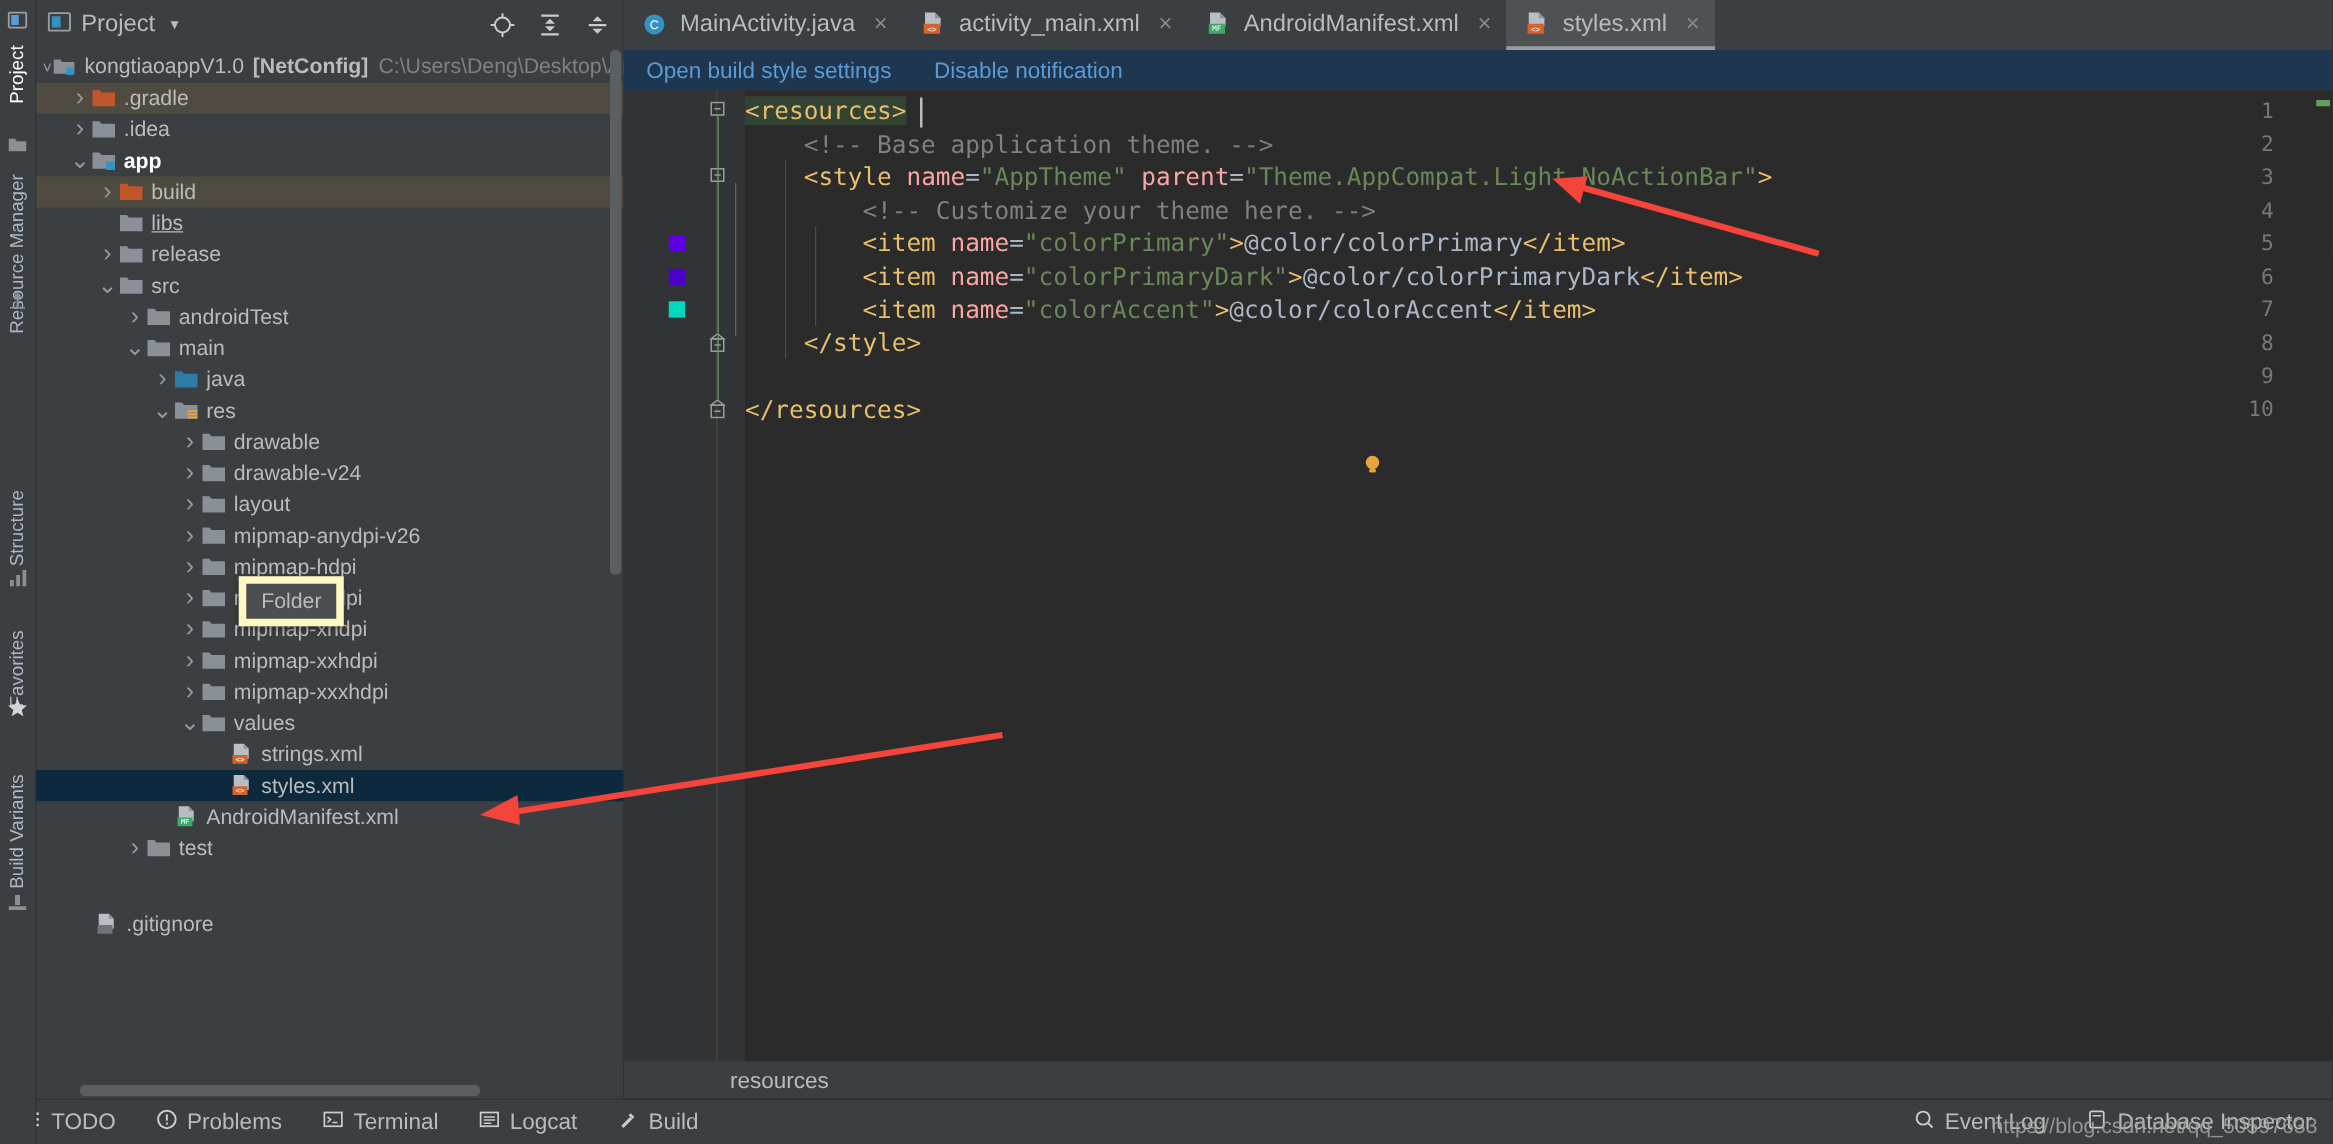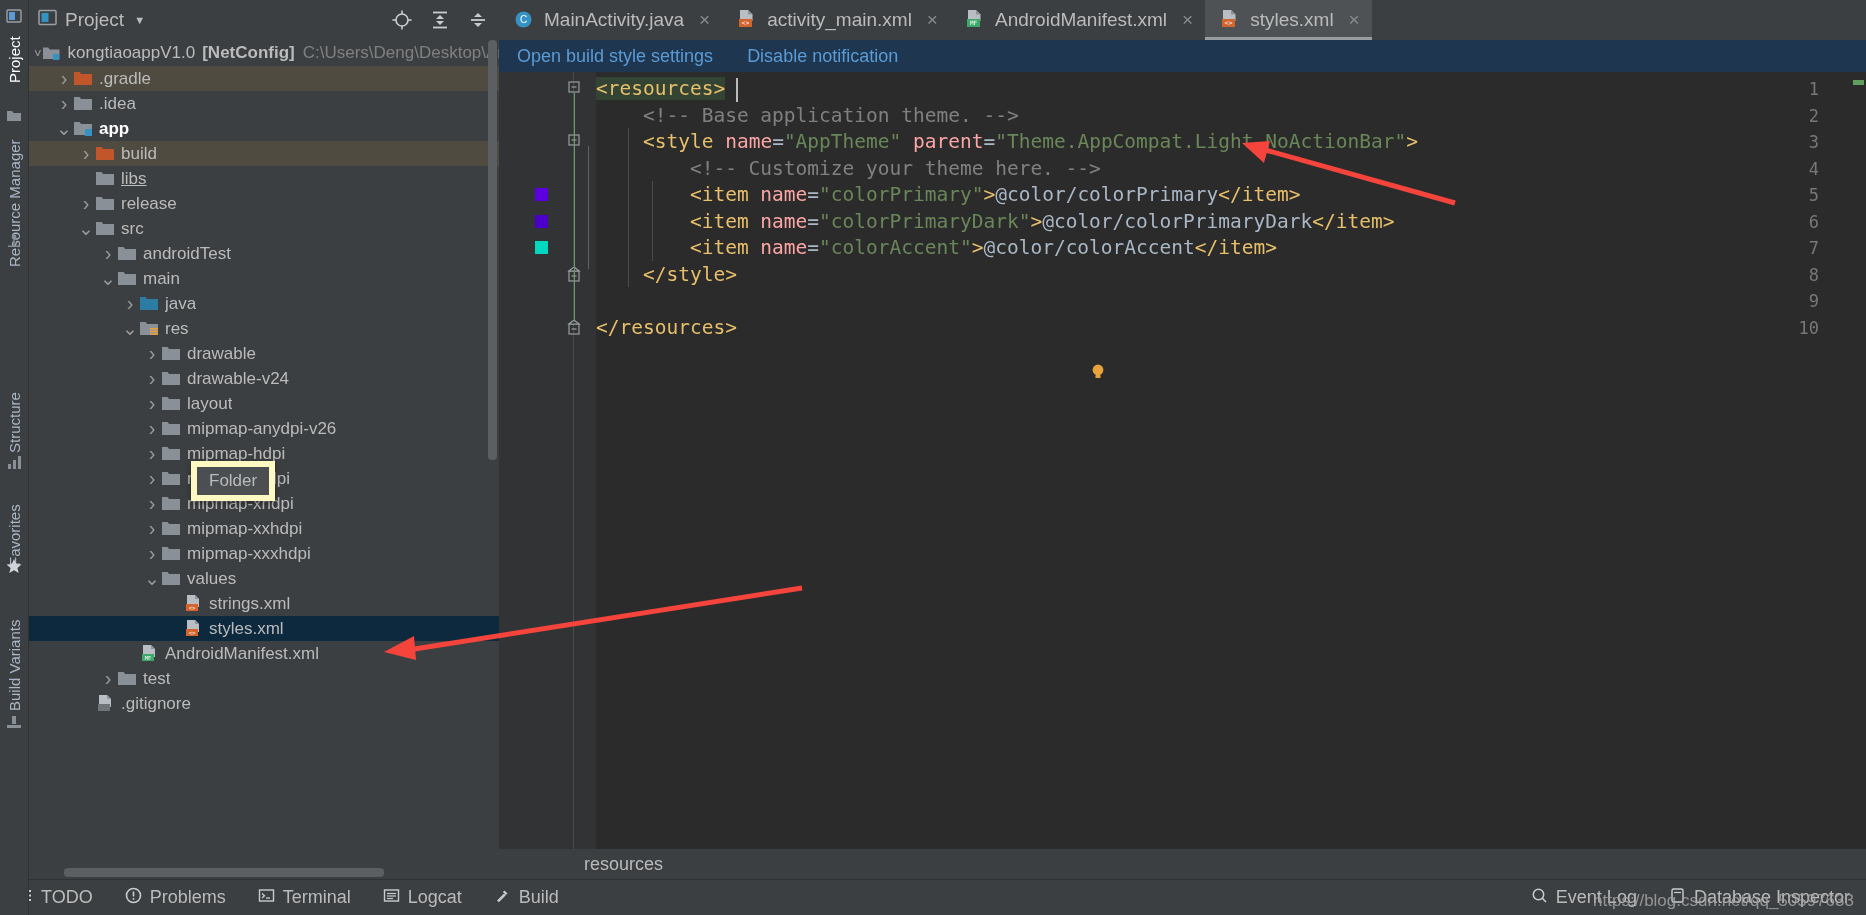--- a/index.html
+++ b/index.html
@@ -491,21 +491,21 @@
         </div>
         <div class="row" style="padding-left: 72px;">
           <span class="arrow" style="font-size: 20px;">›</span>
           <span class="ficon">
             <svg width="20" height="17" viewBox="0 0 20 17">
               <path d="M1 2h5.6l1.5 2H19v11H1z" fill="#8a9097"></path>
             </svg>
           </span>
           <span class="label">test</span>
         </div>
-        <div class="row" style="padding-left: 50px;">
+        <div class="row" style="padding-left: 30px; margin-top: 36px;">
           <span class="arrow"></span>
           <span class="ficon">
             <svg width="20" height="19" viewBox="0 0 20 19">
               <path d="M4 1h8l4 4v8H4z" fill="#b9bec4"></path>
               <path d="M12 1l4 4h-4z" fill="#8e949b"></path>
               <rect x="3" y="10" width="12" height="7" fill="#6f7479"></rect>
             </svg>
           </span>
           <span class="label">.gitignore</span>
         </div>

